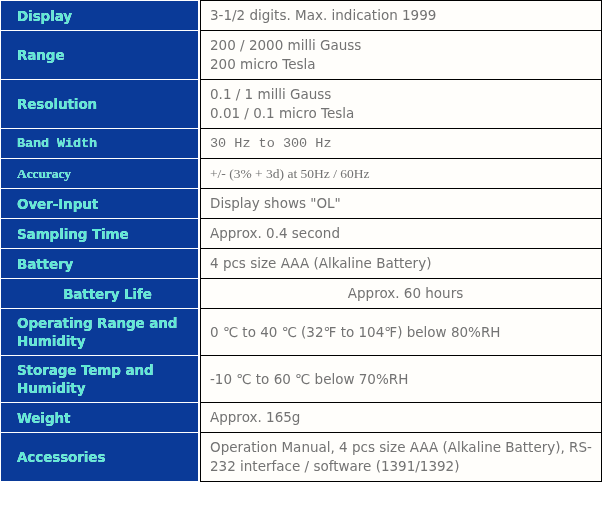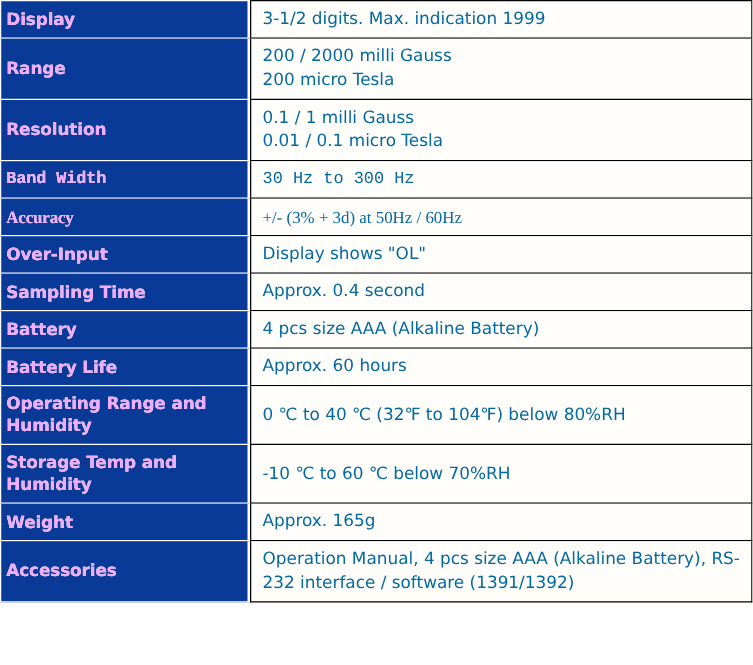--- a/index.html
+++ b/index.html
@@ -17,36 +17,36 @@
     width: 602px;
     border-collapse: separate;
     border-spacing: 0;
     table-layout: fixed;
   }
   #spec-table tr { vertical-align: middle; }
 
   td.label-cell {
     width: 200px;
     background: #0a3a98;
-    color: #f0abfc;
+    color: #5eead4;
     font-weight: bold;
     font-size: 13.5px;
     line-height: 18px;
-    padding: 5px 0 5px 4px;
+    padding: 5px 0 5px 16px;
     border-top: 1px solid #ffffff;
     border-bottom: 1px solid #ffffff;
     border-left: 1px solid #ffffff;
     border-right: 2px solid #ffffff;
     box-sizing: border-box;
     letter-spacing: -0.1px;
     text-shadow: 0 0 0 #fff;
   }
   td.value-cell {
     background: #fffefb;
-    color: #0369a1;
+    color: #737373;
     font-size: 13.5px;
     line-height: 19px;
     padding: 5px 0 5px 9px;
     border-top: 1px solid #000000;
     border-bottom: 1px solid #000000;
     border-right: 1px solid #000000;
     border-left: 1px solid #000000;
     box-sizing: border-box;
     white-space: pre-line;
   }
@@ -86,21 +86,21 @@
         <td class="value-cell">Display shows "OL"</td>
       </tr>
       <tr style="height: 28px;">
         <td class="label-cell">Sampling Time</td>
         <td class="value-cell">Approx. 0.4 second</td>
       </tr>
       <tr style="height: 28px;">
         <td class="label-cell">Battery</td>
         <td class="value-cell">4 pcs size AAA (Alkaline Battery)</td>
       </tr>
-      <tr style="height: 28px;">
+      <tr style="height: 28px; text-align: center;">
         <td class="label-cell">Battery Life</td>
         <td class="value-cell">Approx. 60 hours</td>
       </tr>
       <tr style="height: 44px;">
         <td class="label-cell">Operating Range and Humidity</td>
         <td class="value-cell">0 ℃ to 40 ℃ (32℉ to 104℉) below 80%RH</td>
       </tr>
       <tr style="height: 28px;">
         <td class="label-cell">Storage Temp and Humidity</td>
         <td class="value-cell">-10 ℃ to 60 ℃ below 70%RH</td>

